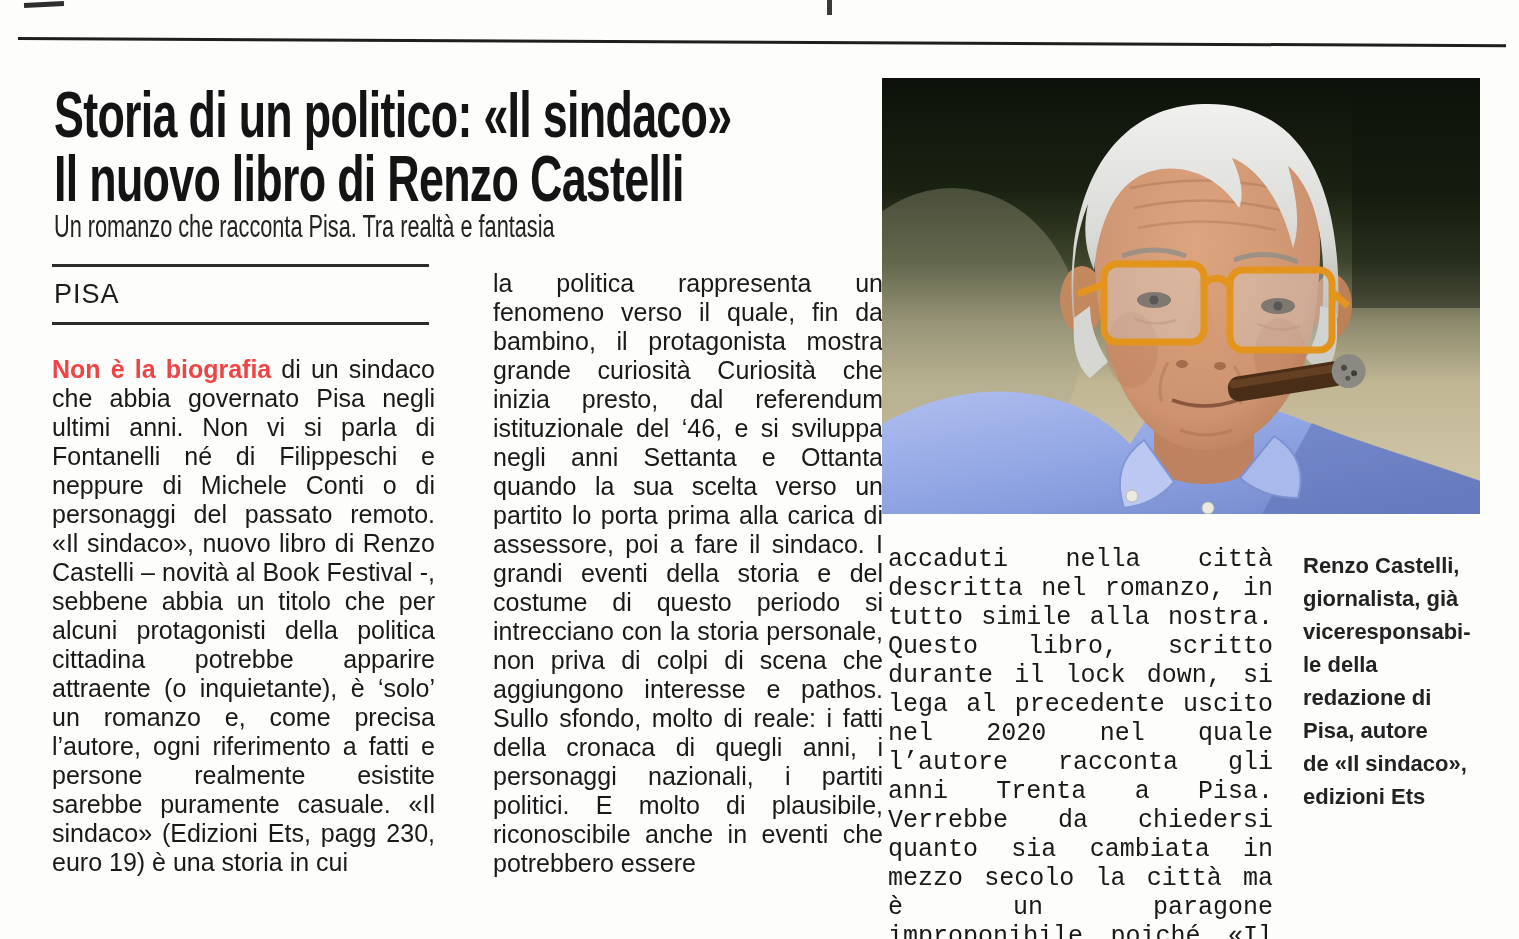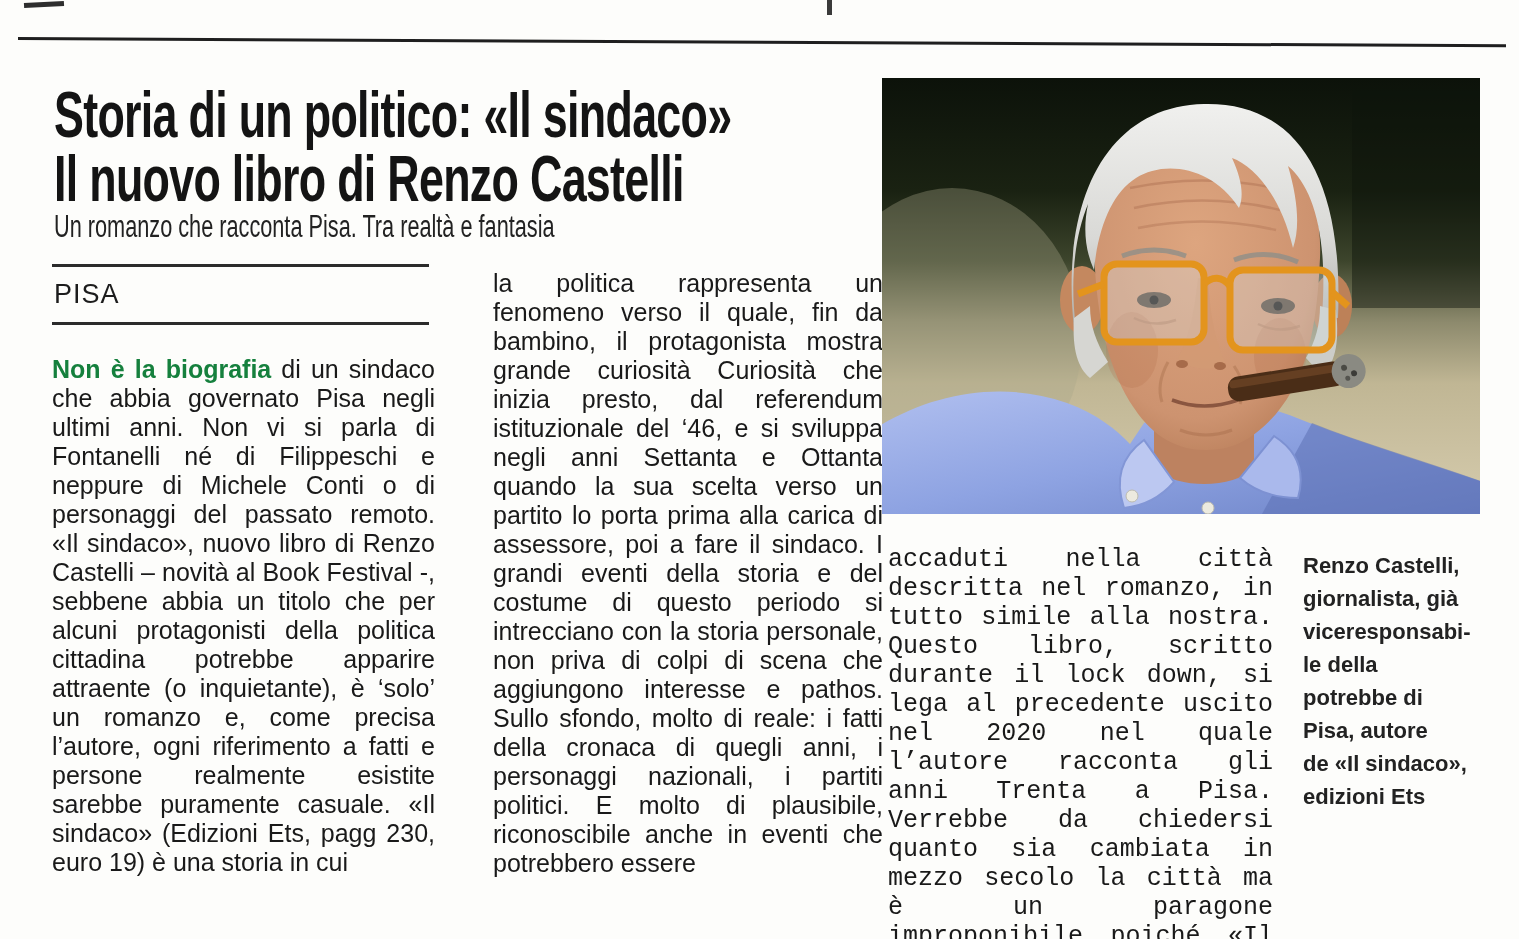--- a/index.html
+++ b/index.html
@@ -37,21 +37,21 @@
   .kicker .label { font-size: 27px; letter-spacing: 1px; color: #1c1c1c; padding: 12px 2px 12px 2px; }
 
   
   .col {
     font-size: 25px; line-height: 29px; text-align: justify;
     color: #191919; hyphens: auto; -webkit-hyphens: auto;
   }
   .col1 { left: 52px;  top: 355px; width: 383px; }
   .col2 { left: 468px; top: 269px; width: 390px; margin-left: 25px; }
   .col3 { left: 888px; top: 545px; width: 385px; font-family: Liberation Mono, monospace; }
-  .lead-bold { font-weight: 700; color: #15803d; }
+  .lead-bold { font-weight: 700; color: #ef4444; }
   .byline { text-align: right; font-weight: 700; font-size: 26px; color: #111; margin-top: 3px; padding-right: 8px; }
 
   
   .photo { left: 882px; top: 78px; width: 598px; height: 436px; overflow: hidden; }
   .photo svg { display: block; }
 
   
   .caption {
     left: 1303px; top: 549px; width: 190px;
     font-size: 22px; font-weight: 700; line-height: 33px;
@@ -186,16 +186,16 @@
       <circle cx="473" cy="313" r="3" fill="#3c3c38"></circle>
       <circle cx="466" cy="317" r="2.5" fill="#54544e"></circle>
     </g>
   </svg>
 </figure>
 
 <div class="abs caption">Renzo Castelli,
 giornalista, già
 viceresponsabi-
 le della
-potrebbe di
+redazione di
 Pisa, autore
 de «Il sindaco»,
 edizioni Ets</div>
 
 </body></html>

